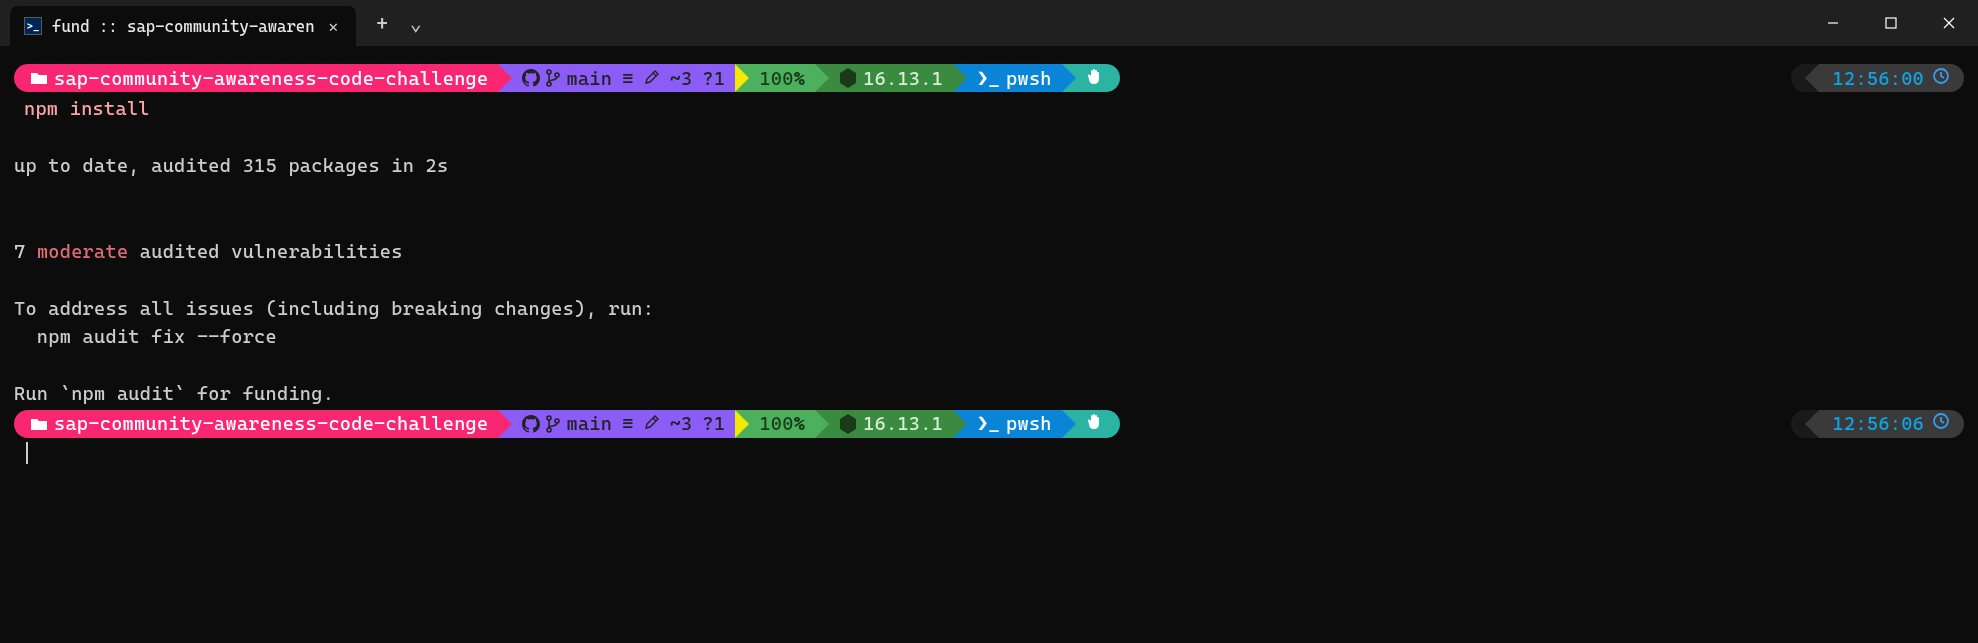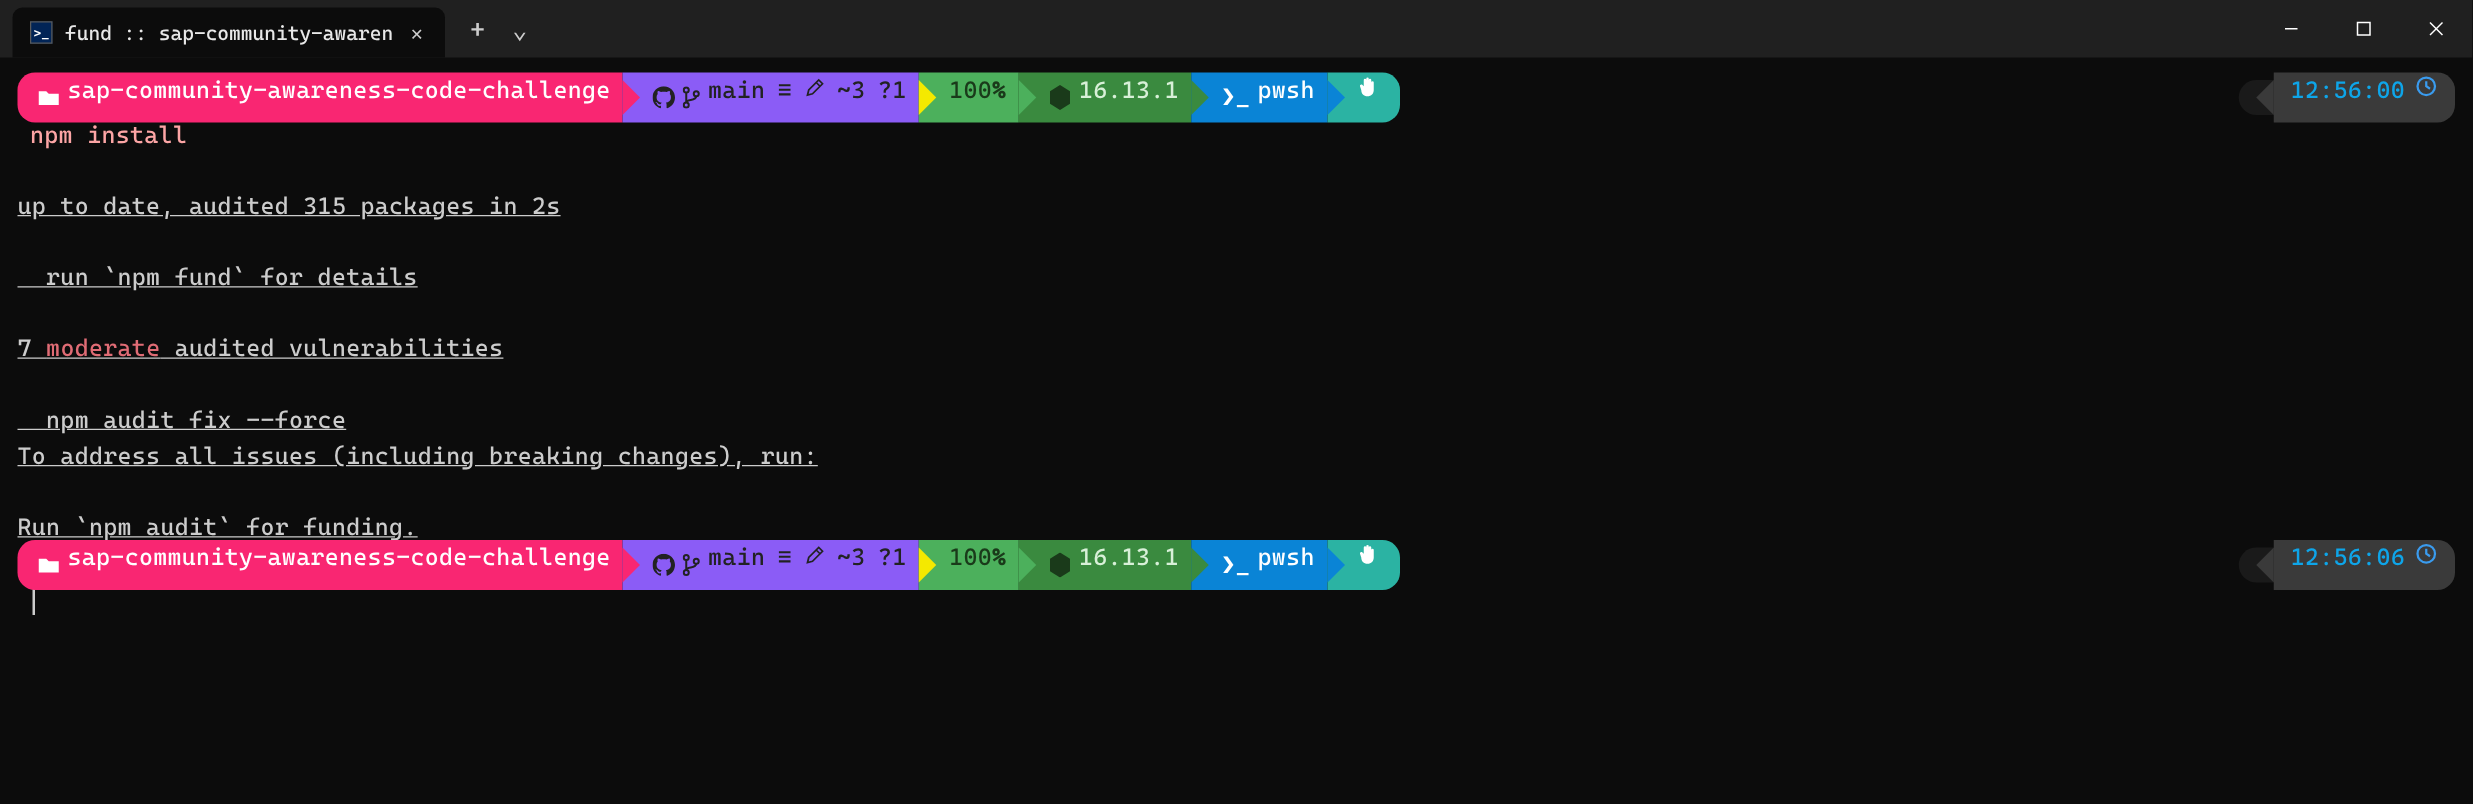--- a/index.html
+++ b/index.html
@@ -97,21 +97,22 @@
     .prompt-row {
       display: flex;
       align-items: center;
       height: 28px;
       margin-bottom: 2px;
     }
     .prompt-left { display: flex; align-items: center; flex: 0 0 auto; }
     .prompt-right { display: flex; align-items: center; margin-left: auto; }
     .seg {
       display: flex;
-      height: 40px;
+      align-items: center;
+      height: 28px;
       padding: 0 10px 0 14px;
       font-weight: 500;
       position: relative;
       white-space: nowrap;
     }
     .seg-first { border-radius: 14px 0 0 14px; padding-left: 16px; }
     .arrow {
       width: 0; height: 0;
       border-top: 14px solid transparent;
       border-bottom: 14px solid transparent;
@@ -153,21 +154,21 @@
       width: 28px; height: 28px;
       border-radius: 14px 0 0 14px;
       background: #1a1a1a;
       margin-right: -14px;
       position: relative;
     }
 
     .icon-inline { display: inline-flex; align-items: center; margin-right: 6px; vertical-align: middle; }
     .git-detail { display: inline-flex; gap: 10px; }
     .cmd-line { color: #fca5a5; padding-left: 10px; }
-    .out { white-space: pre; text-decoration: underline; }
+    .out { white-space: pre; }
     .hl-red { color: #e06c75; }
     .clock-icon { color: #3a9bee; margin-left: 8px; }
     .hex-icon { color: #2c5e2c; }
 
     .cursor-line {
       width: 2px; height: 22px;
       background: #cccccc;
       margin-top: 4px;
       margin-left: 12px;
     }
@@ -287,26 +288,25 @@
             </svg>
         </span>
       </div>
     </div>
   </div>
 
   <div class="cmd-line">npm install</div>
   <br>
   <div class="out">up to date, audited 315 packages in 2s</div>
   <br>
-  <div class="out">  run `npm fund` for details</div>
   <br>
   <div class="out"><span>7 </span><span class="hl-red">moderate</span><span> audited vulnerabilities</span></div>
   <br>
+  <div class="out">To address all issues (including breaking changes), run:</div>
   <div class="out">  npm audit fix --force</div>
-  <div class="out">To address all issues (including breaking changes), run:</div>
   <br>
   <div class="out">Run `npm audit` for funding.</div>
 
   
   <div class="prompt-row" style="margin-top:2px">
     <div class="prompt-left">
       <div class="seg seg-first seg-path">
         <span class="icon-inline">
           <svg width="18" height="14" viewBox="0 0 18 14">
               <path fill="#ffffff" d="M1 2h6l2 2h8v9H1z"></path>

